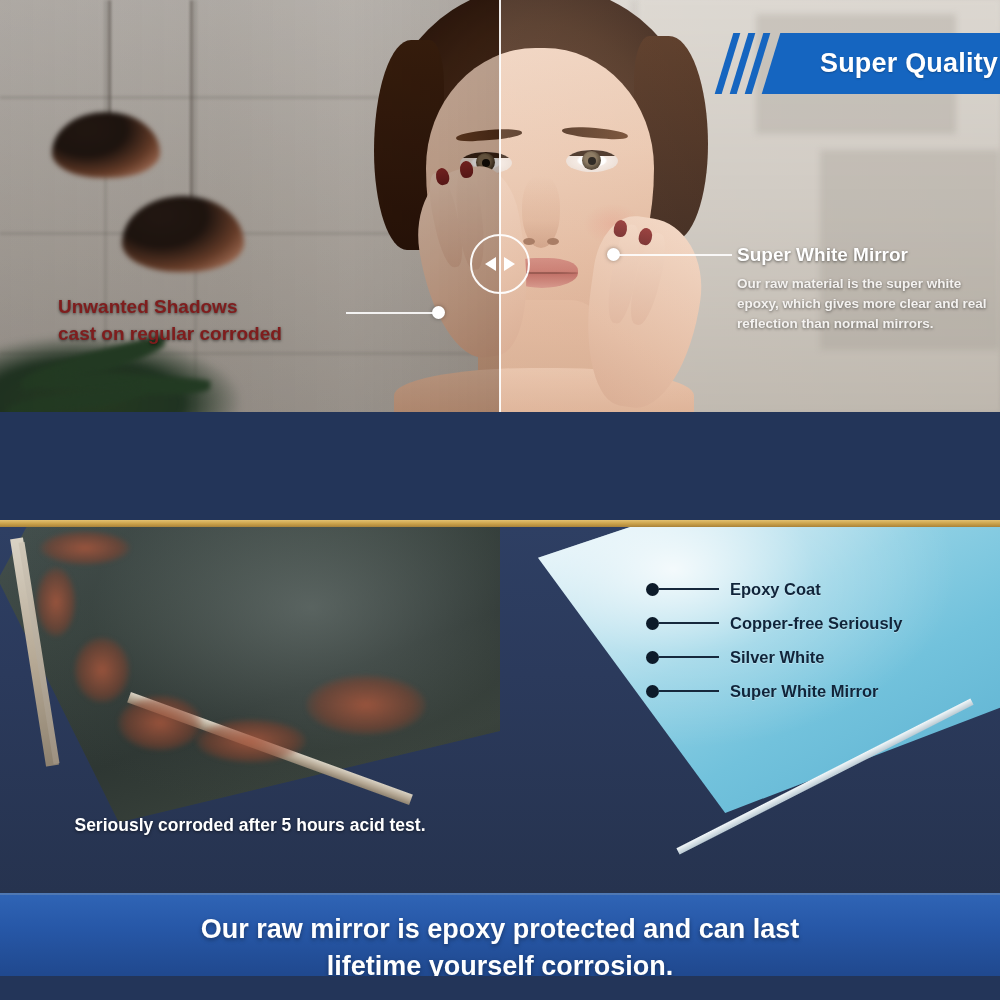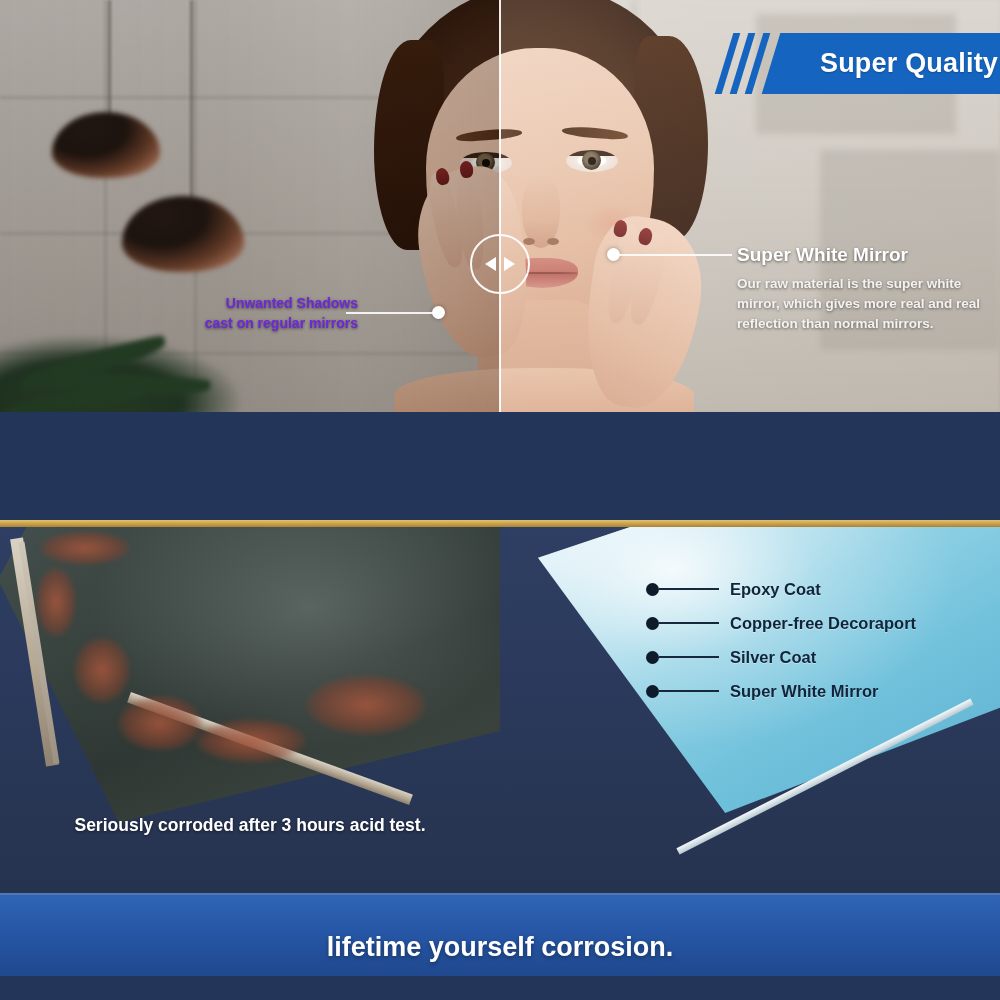--- a/index.html
+++ b/index.html
@@ -170,22 +170,22 @@
     text-shadow:0 1px 2px rgba(0,0,0,.25);
   }
 
   
   .callout-dot {
     position:absolute; width:13px; height:13px; border-radius:50%;
     background:#fff; box-shadow:0 0 4px rgba(0,0,0,.35);
   }
   .callout-line { position:absolute; height:2px; background:rgba(255,255,255,.88); }
   .callout-left {
-    position:absolute; left:58px; top:294px; width:300px; text-align:right;
-    color:#6d28d9; font-size:14px; font-weight:bold; line-height:1.42;
+    position:absolute; left:58px; top:294px; width:300px; text-align:left;
+    color:#7f1d1d; font-size:19px; font-weight:bold; line-height:1.42;
     text-shadow:0 1px 3px rgba(0,0,0,.55);
   }
   .callout-right { position:absolute; left:737px; top:243px; width:250px; }
   .callout-right .co-title {
     color:#fff; font-size:19px; font-weight:bold; line-height:1.3;
     text-shadow:0 1px 3px rgba(0,0,0,.55); margin-bottom:6px;
   }
   .callout-right .co-body {
     color:#f4f2f0; font-size:13.5px; font-weight:bold; line-height:1.5;
     text-shadow:0 1px 3px rgba(0,0,0,.5);
@@ -373,28 +373,28 @@
       <div class="badge-stripe" style="left:15px;"></div>
       <div class="badge-stripe" style="left:30px;"></div>
       <div class="badge-body"></div>
       <div class="badge-text">Super Quality</div>
     </div>
 
     <div class="callout-dot" style="left:432px;top:306px;"></div>
     <div class="callout-line" style="left:346px;top:312px;width:88px;"></div>
     <div class="callout-left">
       <div>Unwanted Shadows</div>
-      <div>cast on regular mirrors</div>
+      <div>cast on regular corroded</div>
     </div>
 
     <div class="callout-dot" style="left:607px;top:248px;"></div>
     <div class="callout-line" style="left:618px;top:254px;width:114px;"></div>
     <div class="callout-right">
       <div class="co-title">Super White Mirror</div>
-      <div class="co-body">Our raw material is the super white mirror, which gives more real and real reflection than normal mirrors.</div>
+      <div class="co-body">Our raw material is the super white epoxy, which gives more clear and real reflection than normal mirrors.</div>
     </div>
   </div>
 
   <div class="gold-strip"></div>
 
   <div class="compare">
 
     <div class="panel panel-left">
       <div class="corroded"></div>
       <div class="corr-edge" style="left:28px;top:10px;width:13px;height:230px;transform:rotate(-9deg);"></div>
@@ -418,35 +418,36 @@
 
   <div class="layer-list">
     <div class="layer-row">
       <span class="layer-dot"></span>
       <span class="layer-line"></span>
       <span class="layer-label">Epoxy Coat</span>
     </div>
     <div class="layer-row">
       <span class="layer-dot"></span>
       <span class="layer-line"></span>
-      <span class="layer-label">Copper-free Decoraport</span>
+      <span class="layer-label">Copper-free Seriously</span>
     </div>
     <div class="layer-row">
       <span class="layer-dot"></span>
       <span class="layer-line"></span>
-      <span class="layer-label">Silver Coat</span>
+      <span class="layer-label">Silver White</span>
     </div>
     <div class="layer-row">
       <span class="layer-dot"></span>
       <span class="layer-line"></span>
       <span class="layer-label">Super White Mirror</span>
     </div>
   </div>
 
   <div class="cap cap-left">
-    <div>Seriously corroded after 3 hours acid test.</div>
+    <div>Seriously corroded after 5 hours acid test.</div>
   </div>
 
   <div class="bottom-banner">
+    <div class="bl">Our raw mirror is epoxy protected and can last</div>
     <div class="bl">lifetime yourself corrosion.</div>
   </div>
 
 </div>
 
 </body></html>

